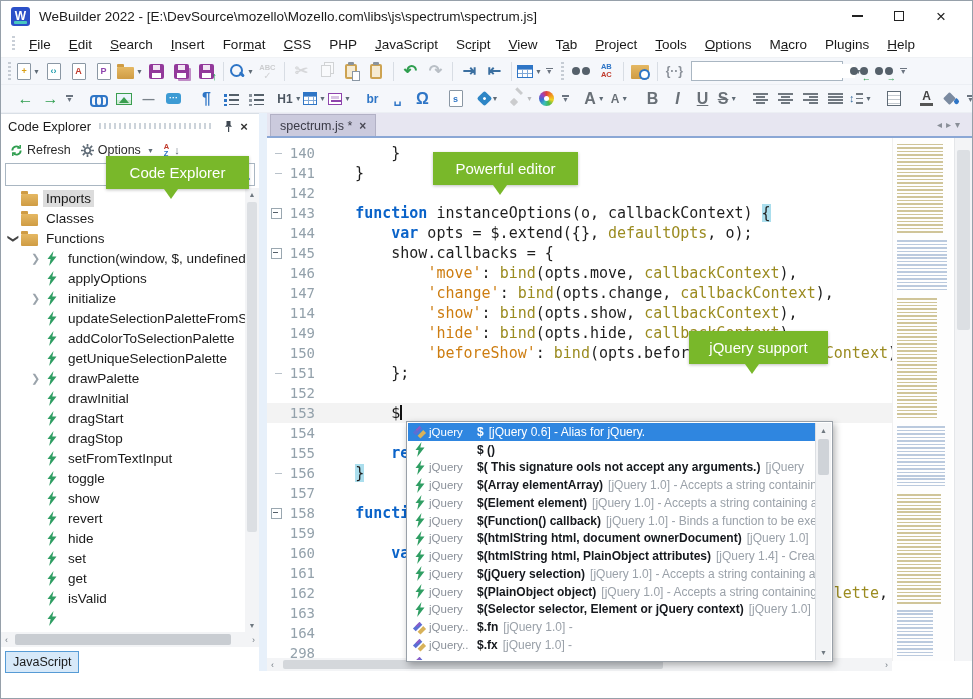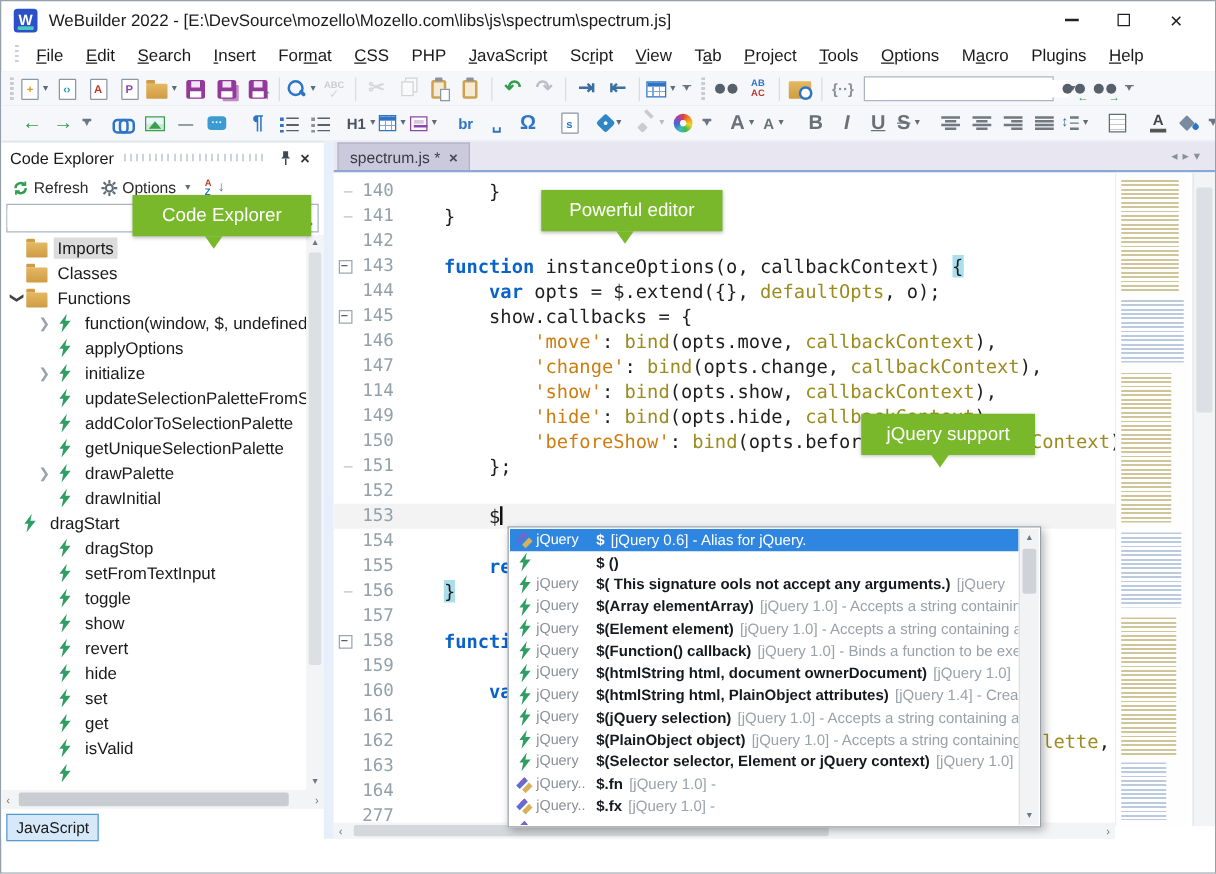--- a/index.html
+++ b/index.html
@@ -650,21 +650,21 @@
         </div>
         <div class="trow" style="padding-left: 28px;">
           <span class="texp"></span>
           <span class="icn">
             <svg width="13" height="15" viewBox="0 0 13 15">
               <path d="M8.5 0 2.5 8h3.1L4.2 15 11.5 5.6H7.3Z" fill="#2f9e63"></path>
             </svg>
           </span>
           <span class="lbl">drawInitial</span>
         </div>
-        <div class="trow" style="">
+        <div class="trow" style="padding-left: 28px;">
           <span class="texp"></span>
           <span class="icn">
             <svg width="13" height="15" viewBox="0 0 13 15">
               <path d="M8.5 0 2.5 8h3.1L4.2 15 11.5 5.6H7.3Z" fill="#2f9e63"></path>
             </svg>
           </span>
           <span class="lbl">dragStart</span>
         </div>
         <div class="trow" style="padding-left: 28px;">
           <span class="texp"></span>
@@ -798,21 +798,21 @@
           <div class="cl"><span class="fold"></span><span class="ln">155</span><span class="ct"><span class="p">        </span><span class="k">return</span><span class="p"> opts;</span></span></div>
           <div class="cl"><span class="fold end"></span><span class="ln">156</span><span class="ct"><span class="p">    </span><span class="m">}</span></span></div>
           <div class="cl"><span class="fold"></span><span class="ln">157</span><span class="ct"></span></div>
           <div class="cl"><span class="fold box"></span><span class="ln">158</span><span class="ct"><span class="p">    </span><span class="k">function</span><span class="p"> spectrum(element, o) {</span></span></div>
           <div class="cl"><span class="fold"></span><span class="ln">159</span><span class="ct"></span></div>
           <div class="cl"><span class="fold"></span><span class="ln">160</span><span class="ct"><span class="p">        </span><span class="k">var</span><span class="p"> opts = instanceOptions(o, element),</span></span></div>
           <div class="cl"><span class="fold"></span><span class="ln">161</span><span class="ct"><span class="p">            flat = opts.flat,</span></span></div>
           <div class="cl"><span class="fold"></span><span class="ln">162</span><span class="ct"><span class="p">              showSelectionPalette = opts.</span><span class="i">showSelectionPalette</span><span class="p">,</span></span></div>
           <div class="cl"><span class="fold"></span><span class="ln">163</span><span class="ct"><span class="p">            maxSelectionSize = opts.maxSelectionSize,</span></span></div>
           <div class="cl"><span class="fold"></span><span class="ln">164</span><span class="ct"><span class="p">            palette = opts.palette.slice(0),</span></span></div>
-          <div class="cl"><span class="fold"></span><span class="ln">277</span><span class="ct"></span></div>
+          <div class="cl"><span class="fold"></span><span class="ln">298</span><span class="ct"></span></div>
         </div>
       <div id="minimap">
         <div class="mm" style="top:6px;width:46px;height:90px"></div>
         <div class="mm b" style="top:102px;width:50px;height:50px"></div>
         <div class="mm" style="top:160px;width:40px;height:120px"></div>
         <div class="mm b" style="top:288px;width:48px;height:60px"></div>
         <div class="mm" style="top:356px;width:44px;height:110px"></div>
         <div class="mm b" style="top:472px;width:36px;height:46px"></div>
       </div>
       <div id="ed-vscroll">

